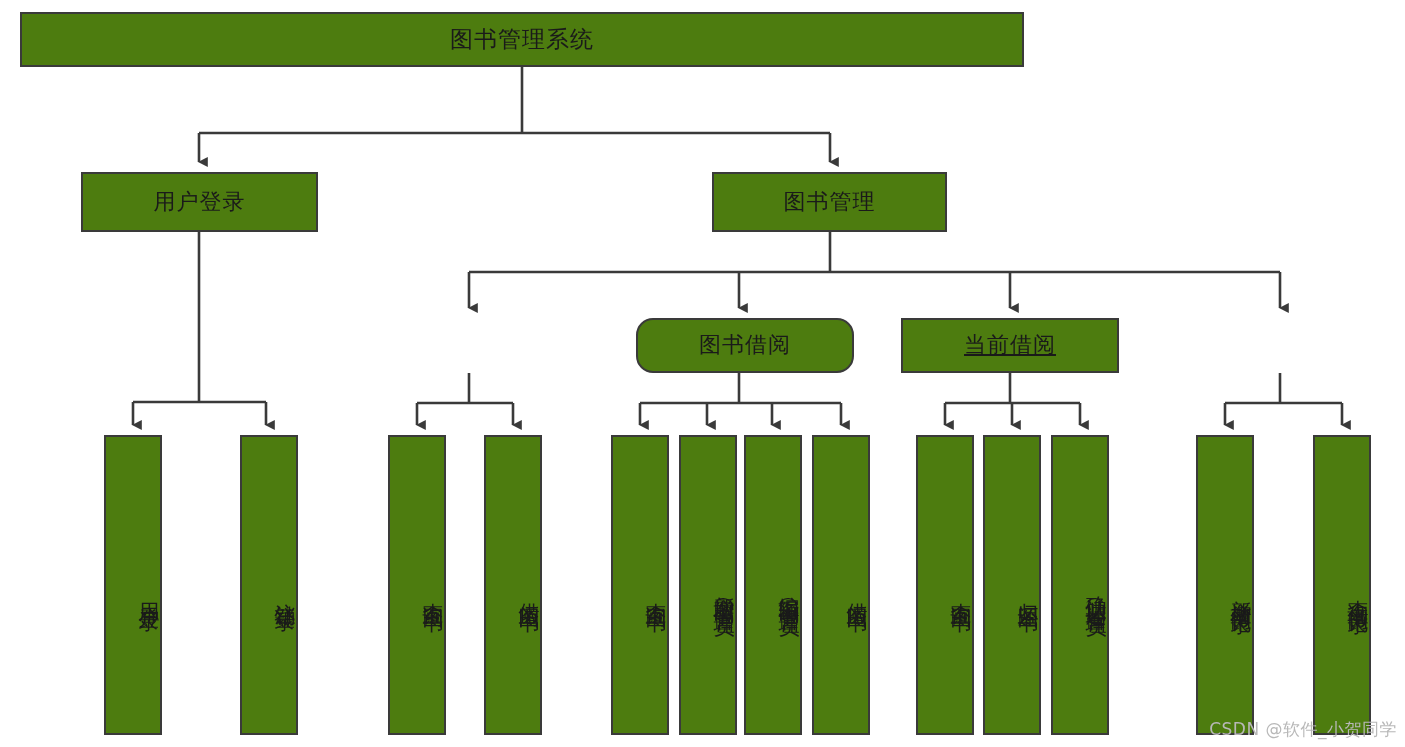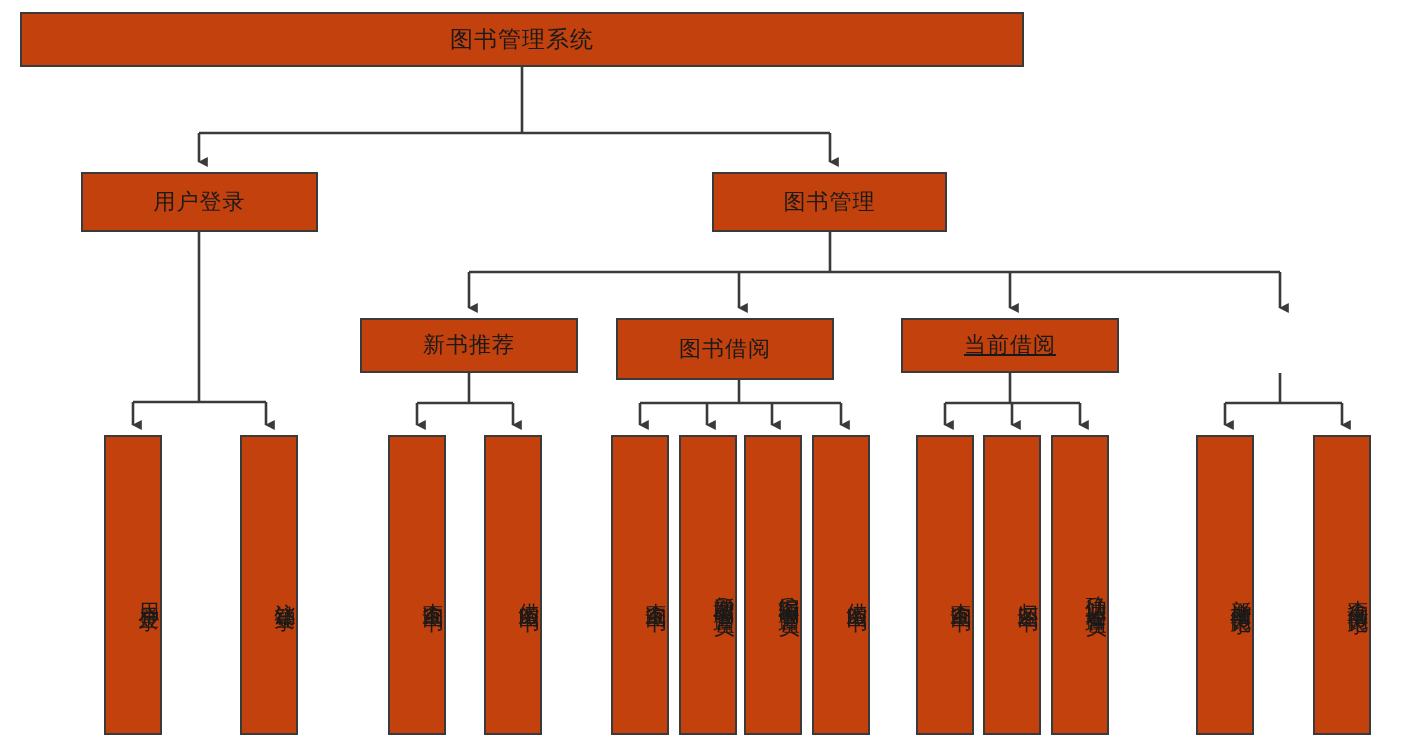--- a/index.html
+++ b/index.html
@@ -21,21 +21,21 @@
     position: absolute;
     left: 0;
     top: 0;
     width: 1405px;
     height: 747px;
     pointer-events: none;
   }
   .node {
     position: absolute;
     box-sizing: border-box;
-    background: #c2410c;
+    background: #4d7c0f;
     border: 2.5px solid #3a3a3a;
     display: flex;
     align-items: center;
     justify-content: center;
     color: #1a1a1a;
     z-index: 2;
   }
   .node.horiz {
     font-size: 22px;
     letter-spacing: 1px;
@@ -124,22 +124,21 @@
       <path d="M1225,403 L1225,425" marker-end="url(#arr)"></path>
       <path d="M1342,403 L1342,425" marker-end="url(#arr)"></path>
     </g>
   </svg>
 
   <div class="node horiz root" style="left:20px; top:12px; width:1004px; height:55px;">图书管理系统</div>
 
   <div class="node horiz" style="left:81px; top:172px; width:237px; height:60px;">用户登录</div>
   <div class="node horiz" style="left:712px; top:172px; width:235px; height:60px;">图书管理</div>
 
-  <div class="node horiz" style="left:360px; top:318px; width:218px; height:55px;">新书推荐</div>
-  <div class="node horiz" style="left:616px; top:318px; width:218px; height:62px;">图书借阅</div>
+  <div class="node horiz" style="left:636px; top:318px; width:218px; height:55px;border-radius:17px;">图书借阅</div>
   <div class="node horiz" style="left:901px; top:318px; width:218px; height:55px;text-decoration:underline;">当前借阅</div>
 
   <div class="node vert" style="left:104px; top:435px; width:58px; height:300px;">
     <span>用户登录</span>
   </div>
   <div class="node vert" style="left:240px; top:435px; width:58px; height:300px;">
     <span>注销登录</span>
   </div>
 
   <div class="node vert" style="left:388px; top:435px; width:58px; height:300px;">
@@ -172,14 +171,15 @@
     <span>确认归还（管理员）</span>
   </div>
 
   <div class="node vert" style="left:1196px; top:435px; width:58px; height:300px;">
     <span>新增借阅记录</span>
   </div>
   <div class="node vert" style="left:1313px; top:435px; width:58px; height:300px;">
     <span>查询借阅记录</span>
   </div>
 
+  <div class="watermark">CSDN @软件_小贺同学</div>
 
 </div>
 
 </body></html>

